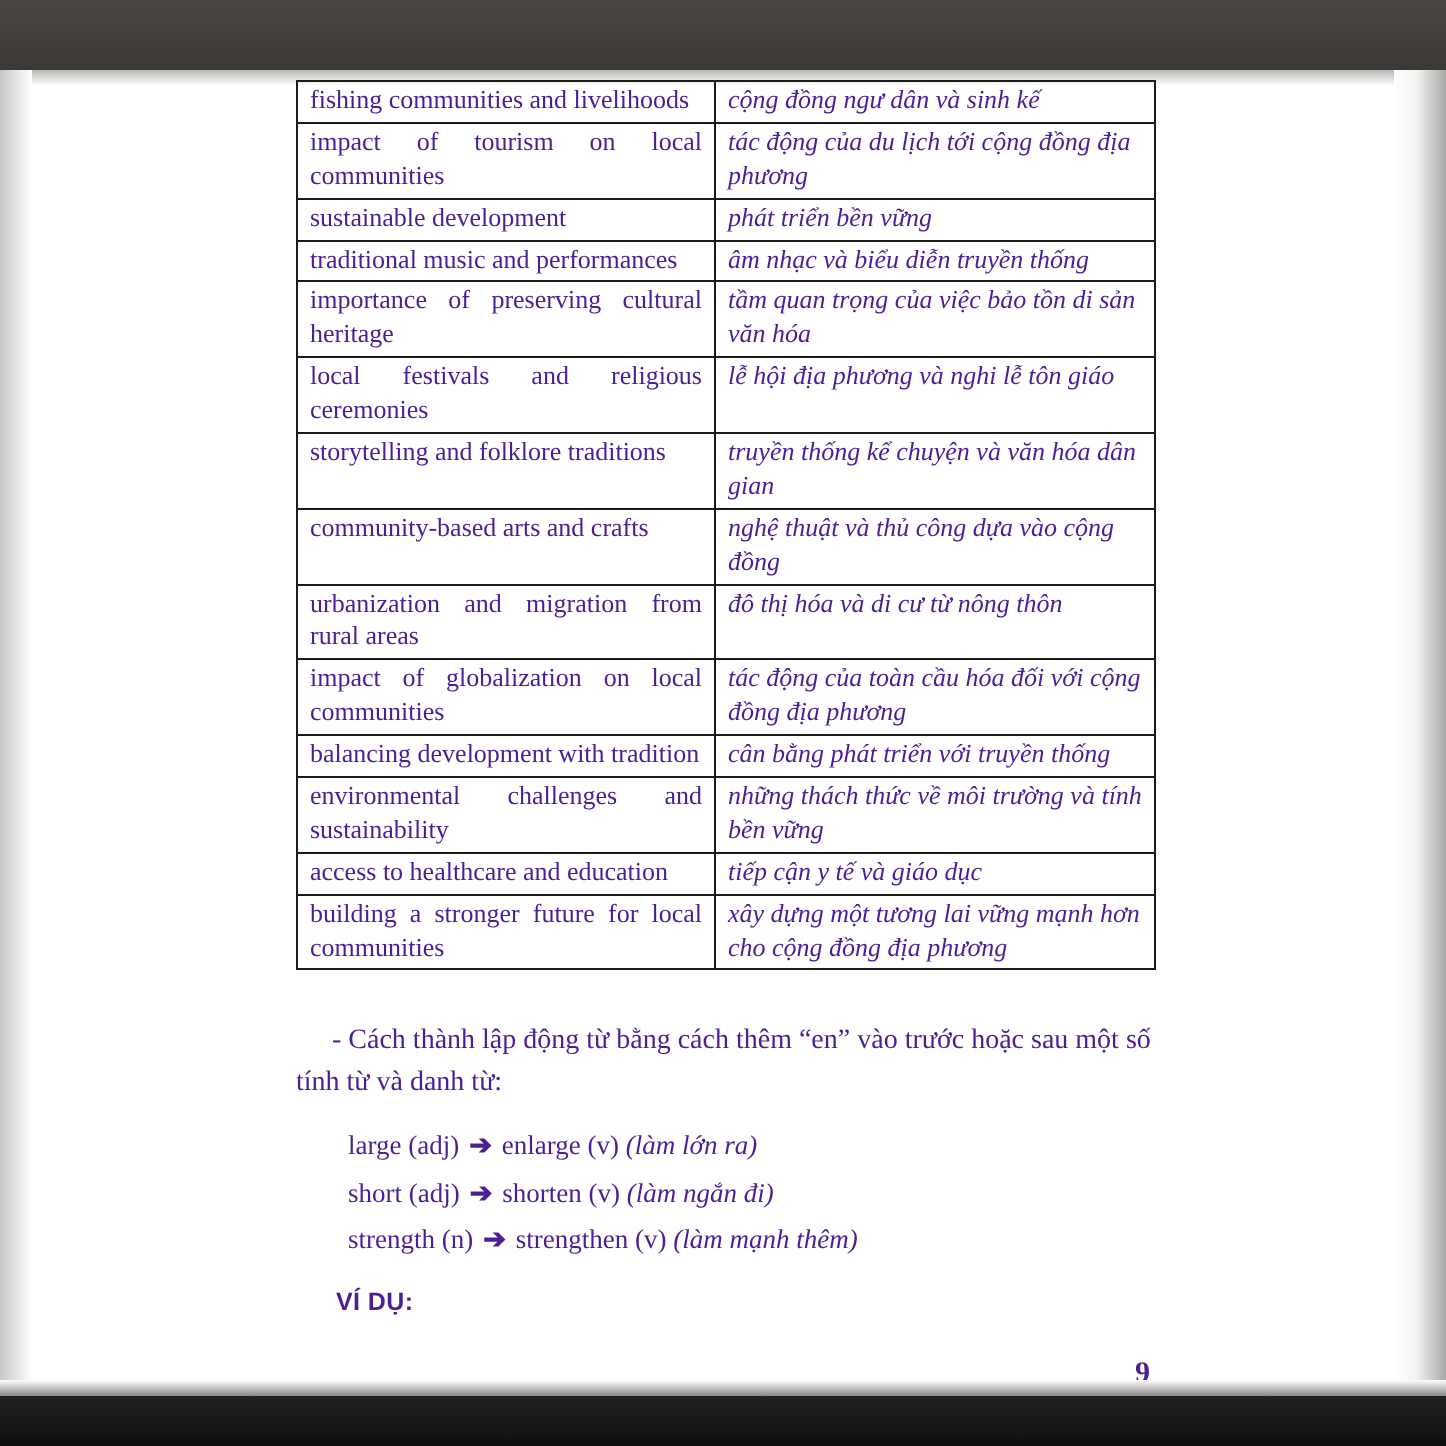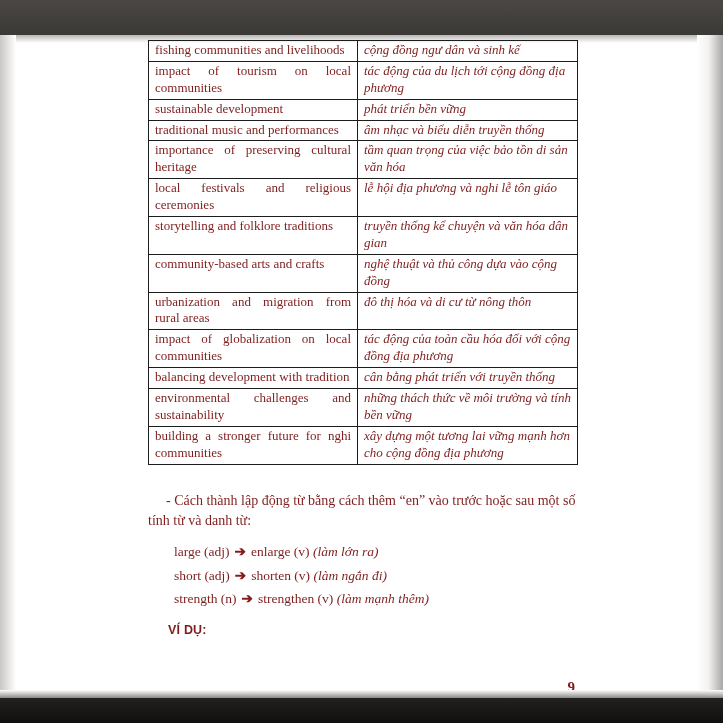--- a/index.html
+++ b/index.html
@@ -2,21 +2,21 @@
 <html><head>
 <meta charset="utf-8">
 <style>
   html,body{margin:0;padding:0;background:#2e2c2a;}
   .page{
     position:relative;
     width:723px;height:723px;
     background:#ffffff;
     overflow:hidden;
     font-family:"Liberation Serif", serif;
-    color:#7f1d1d;
+    color:#4c1d95;
   }
   
   .scan-top{position:absolute;top:0;left:0;right:0;height:35px;
     background:linear-gradient(to bottom,#4a4744,#3b3936);}
   .scan-top-fade{position:absolute;top:35px;left:0;right:0;height:8px;
     background:linear-gradient(to bottom,#b9b7b4,#ffffff);}
   .scan-bottom{position:absolute;bottom:0;left:0;right:0;height:25px;
     background:linear-gradient(to bottom,#23211f,#100f0e);}
   .scan-bottom-fade{position:absolute;bottom:25px;left:0;right:0;height:8px;
     background:linear-gradient(to top,#8b8987,#ffffff);}
@@ -132,21 +132,25 @@
           </tr>
           <tr>
             <td class="en">balancing development with tradition</td>
             <td class="vi">cân bằng phát triển với truyền thống</td>
           </tr>
           <tr>
             <td class="en">environmental challenges and sustainability</td>
             <td class="vi">những thách thức về môi trường và tính bền vững</td>
           </tr>
           <tr>
-            <td class="en">building a stronger future for nghi communities</td>
+            <td class="en">access to healthcare and education</td>
+            <td class="vi">tiếp cận y tế và giáo dục</td>
+          </tr>
+          <tr>
+            <td class="en">building a stronger future for local communities</td>
             <td class="vi">xây dựng một tương lai vững mạnh hơn cho cộng đồng địa phương</td>
           </tr>
         </tbody>
     </table>
 
     <p class="intro">- Cách thành lập động từ bằng cách thêm “en” vào trước hoặc sau một số tính từ và danh từ:</p>
 
     <div class="examples">
         <div class="example-line"><span>large (adj)</span><span class="arrow">➔</span><span>enlarge (v) </span><span class="gloss">(làm lớn ra)</span></div>
         <div class="example-line"><span>short (adj)</span><span class="arrow">➔</span><span>shorten (v) </span><span class="gloss">(làm ngắn đi)</span></div>

